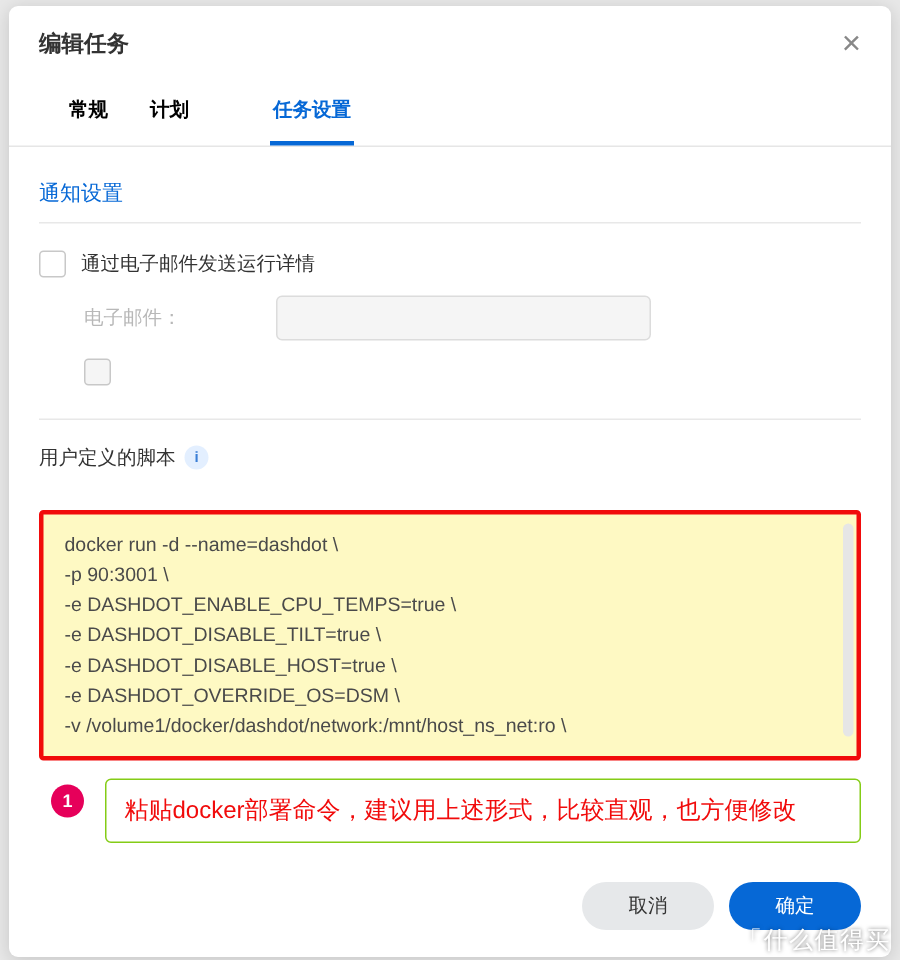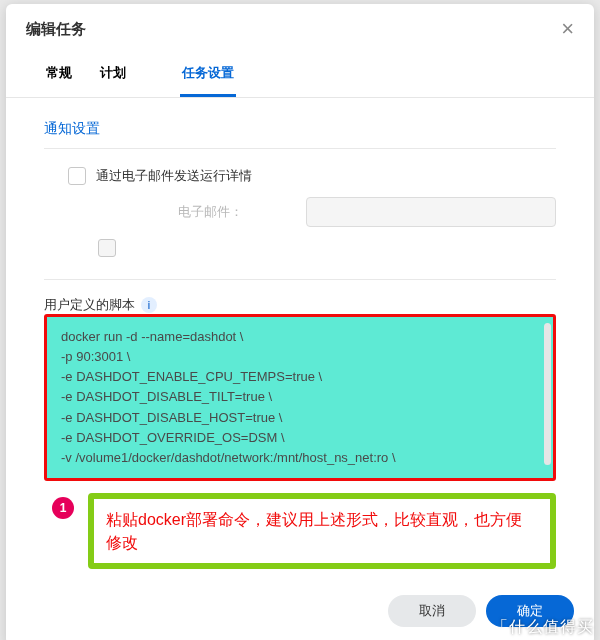--- a/index.html
+++ b/index.html
@@ -4,40 +4,40 @@
 <style>
   * { box-sizing: border-box; margin: 0; padding: 0; }
   body { background: #e8e8e8; font-family: -apple-system, "Microsoft YaHei", sans-serif; font-size: 13px; color: #333; padding: 4px; }
   .modal { width: 588px; background: #fff; border-radius: 6px; box-shadow: 0 2px 12px rgba(0,0,0,.15); margin: 0 auto; }
   .hdr { display: flex; align-items: center; justify-content: space-between; padding: 14px 20px 10px; }
   .hdr h2 { font-size: 15px; font-weight: 600; }
   .close { font-size: 22px; color: #888; cursor: pointer; line-height: 1; font-weight: 300; }
   .tabs { display: flex; gap: 24px; padding: 6px 38px 0; border-bottom: 1px solid #e6e6e6; }
   .tab { padding: 8px 2px 12px; font-size: 13px; font-weight: 600; color: #000000; cursor: pointer; border-bottom: 3px solid transparent; }
   .tab.active { color: #0668d6; border-bottom-color: #0668d6; margin-left: 28px; }
-  .body { padding: 18px 38px 8px; }
+  .body { padding: 18px 20px 8px; }
   .sec-title { color: #0668d6; font-size: 14px; font-weight: 500; margin: 4px 0 10px; }
   .hr { border: 0; border-top: 1px solid #e8e8e8; margin: 6px 0 16px; }
-  .row { display: flex; align-items: center; gap: 10px; padding: 2px 0; margin-left: 24px; }
+  .row { display: flex; align-items: center; gap: 10px; padding: 2px 0; }
   .cb { width: 18px; height: 18px; border: 1px solid #c8c8c8; border-radius: 3px; background: #fff; }
   .cb.disabled { background: #f5f5f5; }
   .indent { padding-left: 30px; }
-  .field-row { display: flex; align-items: center; gap: 8px; margin: 10px 0; justify-content: flex-end; }
+  .field-row { display: flex; align-items: center; gap: 8px; margin: 10px 0; }
   .label { width: 120px; color: #7a7a7a; }
   .muted { color: #b8b8b8; }
   .input { width: 250px; height: 30px; border: 1px solid #dcdcdc; border-radius: 4px; background: #fff; }
   .input.disabled { background: #f5f5f5; }
-  .script-label { display: flex; align-items: center; gap: 6px; font-size: 13px; margin-bottom: 0; }
+  .script-label { display: flex; align-items: center; gap: 6px; font-size: 13px; margin-bottom: 26px; }
   .info { width: 16px; height: 16px; border-radius: 50%; background: #e3efff; color: #3a7ed6; font-size: 10px; font-weight: 700; display: flex; align-items: center; justify-content: center; }
-  .script-box { border: 3px solid #f10b0b; border-radius: 3px; background: #5eead4; padding: 10px 14px; position: relative; }
+  .script-box { border: 3px solid #f10b0b; border-radius: 3px; background: #fef9c3; padding: 10px 14px; position: relative; }
   .script-box pre { font-family: inherit; font-size: 13px; color: #4a4a4a; line-height: 1.55; white-space: pre-wrap; }
   .scrollbar { position: absolute; right: 2px; top: 6px; width: 7px; height: 88%; background: #e6e6e6; border-radius: 4px; }
   .callout { display: flex; align-items: flex-start; gap: 14px; margin: 12px 0 6px; padding-left: 8px; }
   .badge { width: 22px; height: 22px; border-radius: 50%; background: #e6005a; color: #fff; font-size: 12px; font-weight: 700; display: flex; align-items: center; justify-content: center; flex-shrink: 0; margin-top: 4px; }
-  .note { flex: 1; border: 6px solid #84cc16; border-radius: 4px; padding: 9px 12px; font-size: 16px; color: #f10b0b; line-height: 1.45; }
+  .note { flex: 1; border: 1px solid #84cc16; border-radius: 4px; padding: 9px 12px; font-size: 16px; color: #f10b0b; line-height: 1.45; }
   .ftr { display: flex; justify-content: flex-end; gap: 10px; padding: 12px 20px 18px; }
   .btn { min-width: 88px; height: 32px; border-radius: 16px; font-size: 13px; border: 0; cursor: pointer; }
   .btn-cancel { background: #e6e8ea; color: #333; }
   .btn-ok { background: #0668d6; color: #fff; padding: 0 26px; }
   .watermark { position: fixed; right: 6px; bottom: 2px; font-size: 16px; color: #fff; text-shadow: 0 0 3px rgba(0,0,0,.6); font-weight: 500; letter-spacing: 1px; text-align: right; }
 </style>
 </head>
 <body>
 
 <div class="modal">

